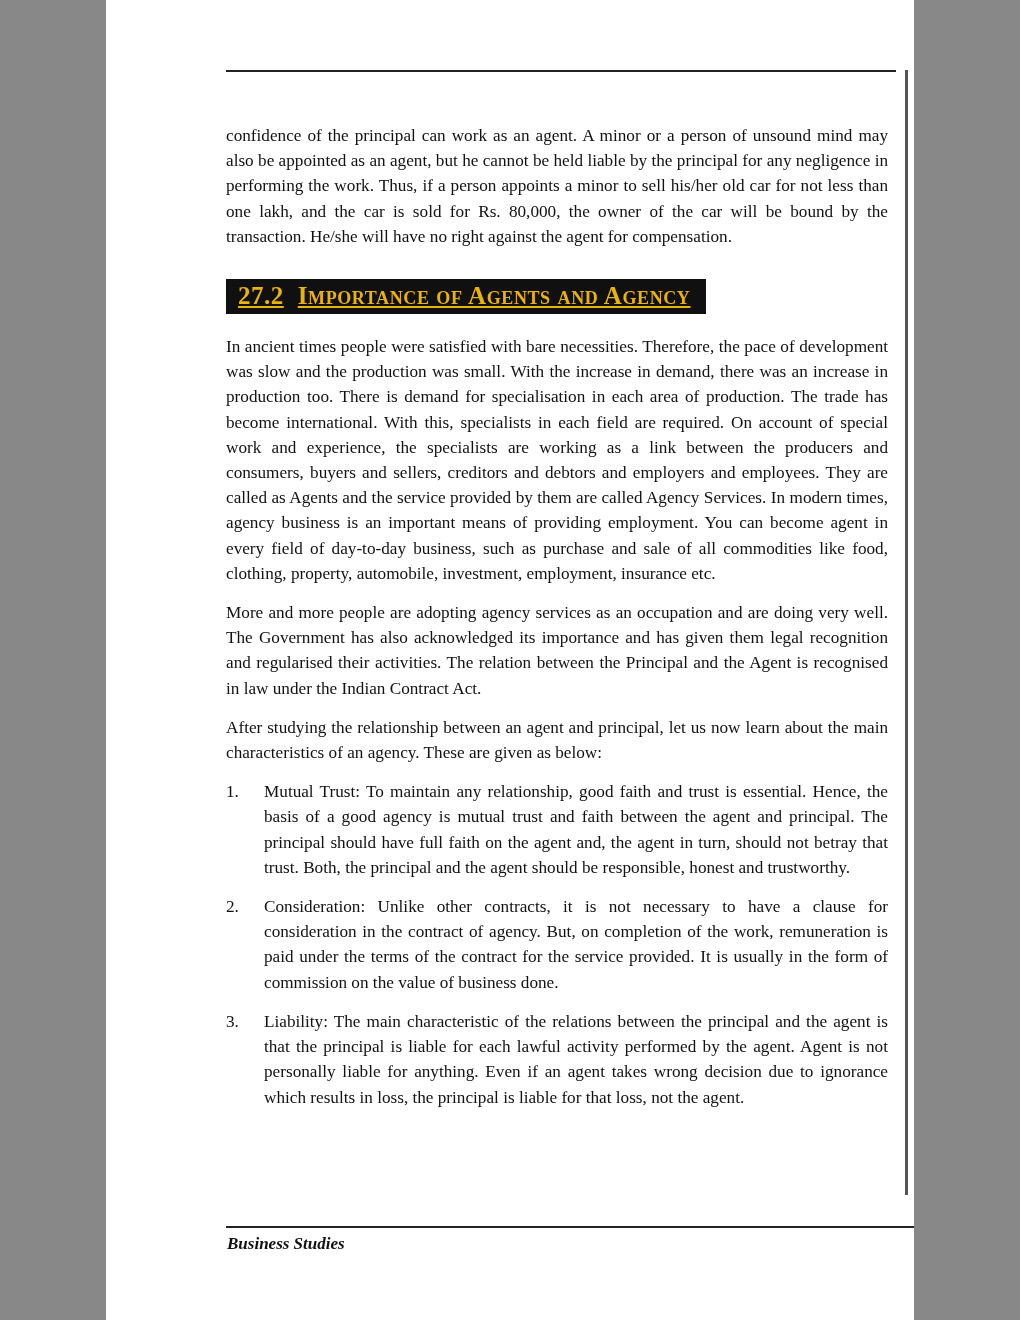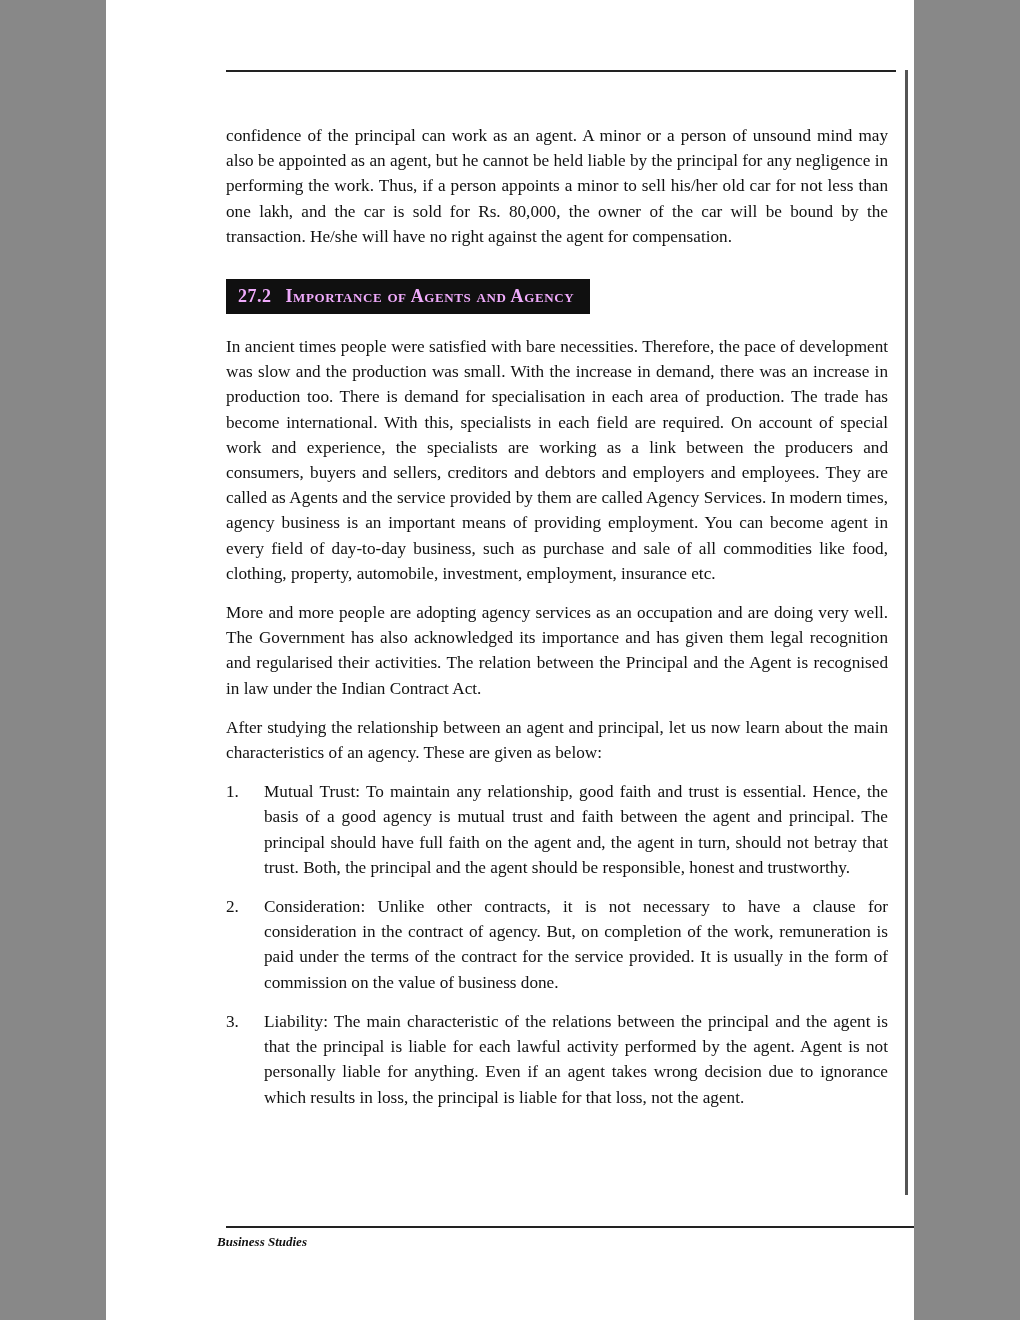--- a/index.html
+++ b/index.html
@@ -70,26 +70,27 @@
   }
   .main p {
     font-size: 17.2px;
     line-height: 25.2px;
     text-align: justify;
     margin-bottom: 14px;
   }
   .section-heading {
     display: inline-block;
     background: #101010;
-    color: #f0abfc;
+    color: #eab308;
     padding: 6px 16px 7px 12px;
     margin: 16px 0 20px 0;
     font-weight: bold;
-    font-size: 18px;
+    font-size: 25px;
     line-height: 22px;
+    text-decoration: underline;
   }
   .sec-num { margin-right: 14px; letter-spacing: 0.5px; }
   .sec-title { font-variant: small-caps; letter-spacing: 0.6px; }
   ol.char-list {
     list-style: none;
     margin-top: 6px;
   }
   ol.char-list li {
     position: relative;
     padding-left: 38px;
@@ -109,24 +110,24 @@
   ol.char-list .li-title { font-weight: normal; }
   
   .footer-rule {
     position: absolute;
     left: 120px; top: 1226px;
     width: 850px; height: 0;
     border-top: 2px solid #222;
   }
   .footer-left {
     position: absolute;
-    left: 111px; top: 1234px;
+    left: 121px; top: 1234px;
     font-weight: bold;
     font-style: italic;
-    font-size: 13px;
+    font-size: 17px;
   }
   .page-badge {
     position: absolute;
     left: 914px; top: 1230px;
     width: 54px; height: 25px;
     background: #101010;
     color: #8b5cf6;
     font-weight: bold;
     font-size: 17px;
     text-align: center;

